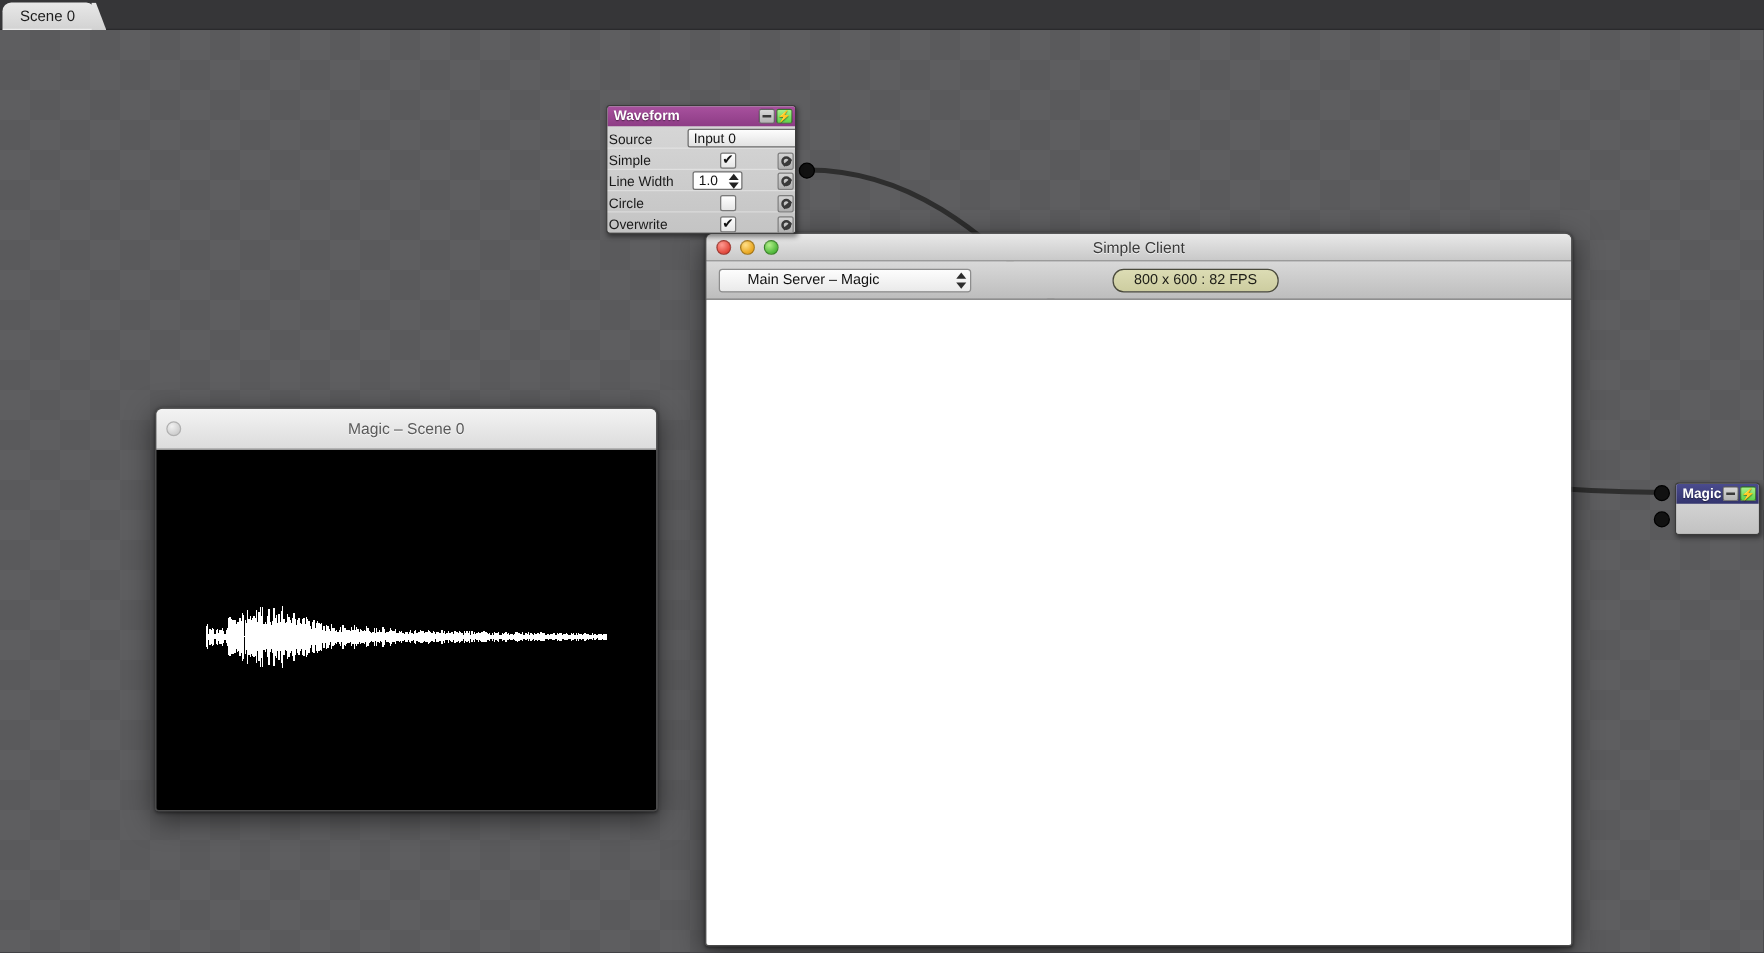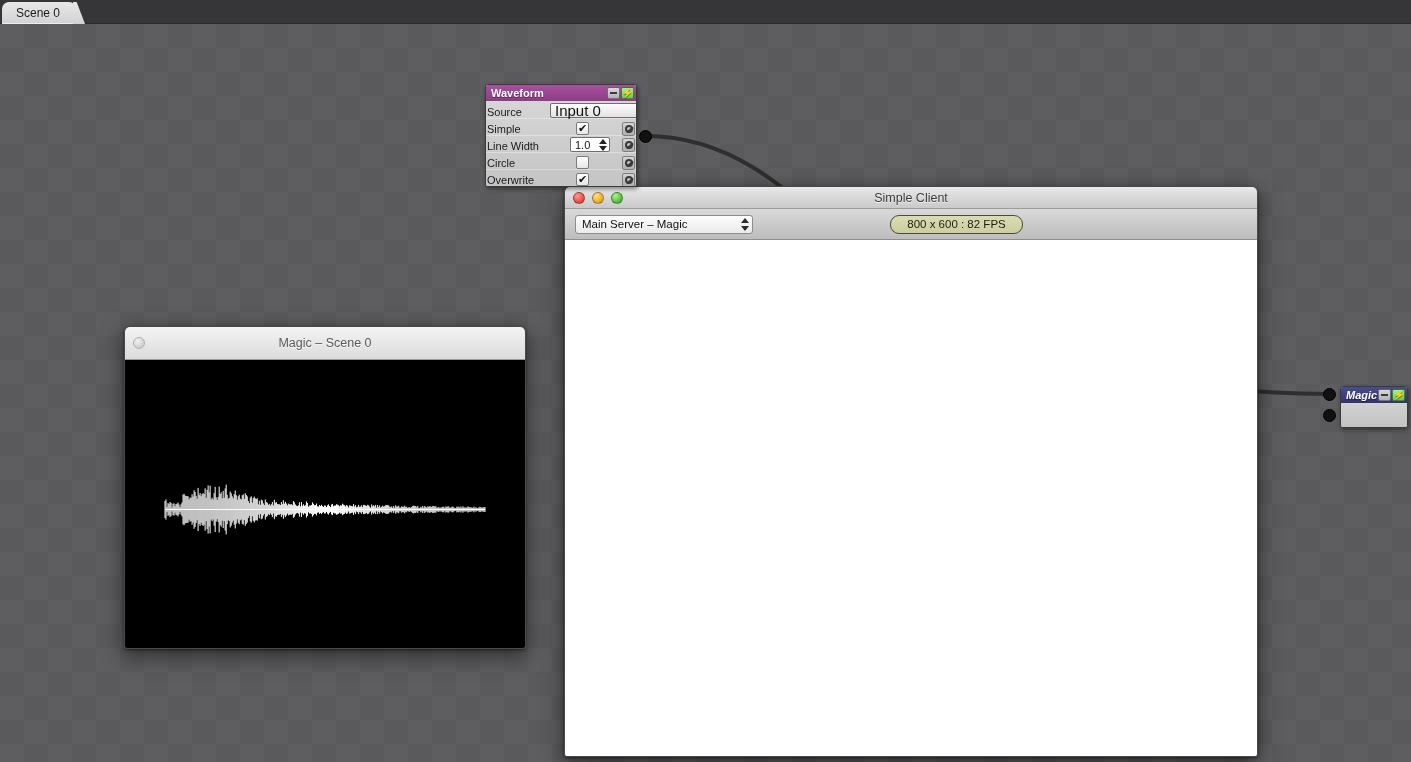--- a/index.html
+++ b/index.html
@@ -124,37 +124,37 @@
   }
   .wf-ctl { flex: 1 1 auto; display: flex; align-items: center; }
 
   .select {
     position: relative;
     height: 15px; width: 98px;
     background: linear-gradient(to bottom, #fdfdfd, #e2e2e2);
     border: 1px solid #6f6f6f;
     border-radius: 2px;
     display: flex; align-items: center;
-    font-size: 15px; color: #111;
+    font-size: 11px; color: #111;
     padding-left: 4px;
   }
 
   .checkbox {
     width: 13px; height: 13px;
     background: linear-gradient(to bottom, #ffffff, #e6e6e6);
     border: 1px solid #7a7a7a;
     border-radius: 2px;
     margin-left: 26px;
     display: flex; align-items: center; justify-content: center;
     font-size: 11px; color: #111; line-height: 1;
   }
 
   .spin {
     position: relative;
-    margin-left: 20px;
+    margin-left: 4px;
     width: 40px; height: 15px;
     background: #fff;
     border: 1px solid #6f6f6f;
     border-radius: 2px;
     display: flex; align-items: center;
     font-size: 11px; color: #111; padding-left: 4px;
   }
   .spin .steppers {
     position: absolute; right: 1px; top: 0; bottom: 0;
     width: 11px; display: flex; flex-direction: column;
@@ -177,21 +177,21 @@
     border: 2px solid #3a3a3a;
     position: relative;
   }
   .pubtn .glyph::after {
     content: ""; position: absolute;
     left: -1px; top: 2px; width: 8px; height: 2px;
     background: #3a3a3a; transform: rotate(-40deg);
   }
 
   
-  #node-magic { left: 1340px; top: 386px; width: 68px; font-style: italic; }
+  #node-magic { left: 1340px; top: 386px; width: 68px; }
   #node-magic .node-title { background: linear-gradient(to bottom, #4b4c8e, #33346e); }
   #node-magic .node-body { height: 24px; background: linear-gradient(to bottom, #d2d2d2, #c2c2c2); }
 
   .port {
     position: absolute;
     width: 13px; height: 13px; border-radius: 50%;
     background: #111; border: 1px solid #000;
   }
 
   
@@ -226,26 +226,26 @@
   #win-client .toolbar {
     height: 31px;
     background: linear-gradient(to bottom, #d9d9d9, #bdbdbd);
     border-bottom: 1px solid #8e8e8e;
     display: flex; align-items: center;
     padding: 0 10px;
     position: relative;
   }
   .mac-select {
     position: relative;
-    width: 178px; height: 19px;
+    width: 202px; height: 19px;
     background: linear-gradient(to bottom, #fdfdfd, #eaeaea);
     border: 1px solid #8d8d8d;
     border-radius: 3px;
     display: flex; align-items: center;
-    padding-left: 6px;
+    padding-left: 22px;
     font-size: 11.5px; color: #101010;
   }
   .mac-select .stp {
     position: absolute; right: 3px; top: 0; bottom: 0;
     display: flex; flex-direction: column; align-items: center; justify-content: center; gap: 3px;
   }
   .mac-select .stp i { width: 0; height: 0; border-left: 4px solid transparent; border-right: 4px solid transparent; }
   .mac-select .stp .up { border-bottom: 5px solid #2d2d2d; }
   .mac-select .stp .dn { border-top: 5px solid #2d2d2d; }
 

